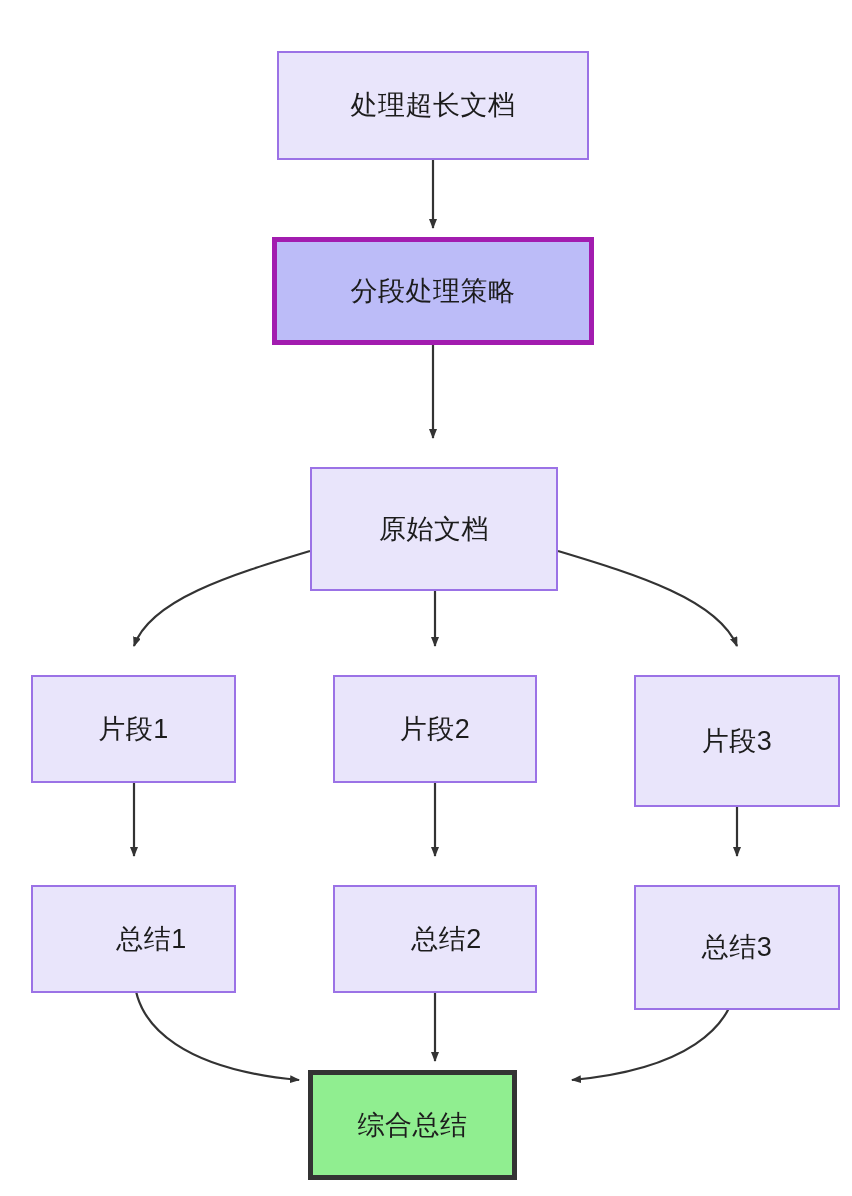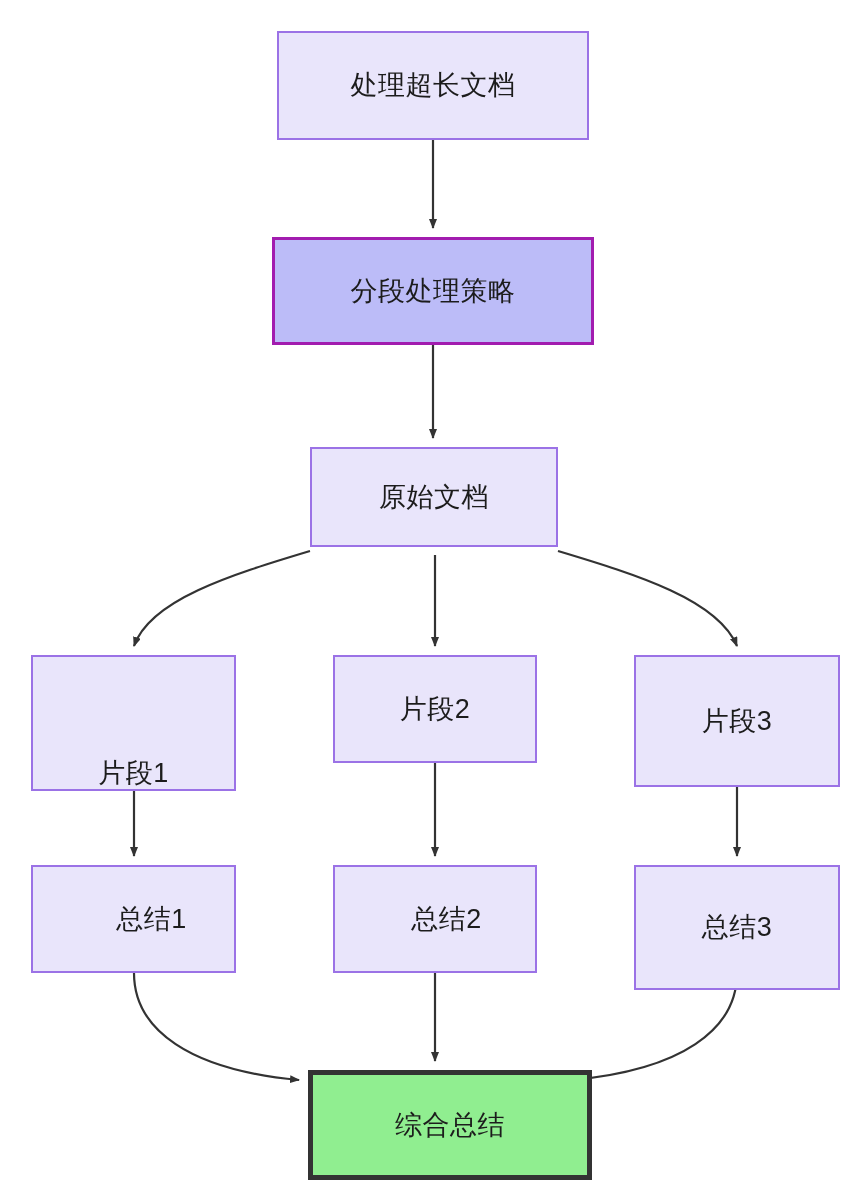--- a/index.html
+++ b/index.html
@@ -34,43 +34,44 @@
     text-align: center;
     line-height: 1.2;
     color: #1c1c1c;
     font-size: 27px;
     letter-spacing: 0.5px;
     z-index: 2;
   }
   .node-normal {
     background: #e9e5fb;
     border: 2px solid #9b72e6;
+    margin-top: 20px;
   }
   .node-highlight {
     background: #bcbcf8;
-    border: 3px solid #a21caf;
+    border: 5px solid #a21caf;
   }
   .node-final {
     background: #90ee90;
     border: 5px solid #333333;
   }
   
   #node-process-long-doc { left: 277px; top: 31px;  width: 312px; height: 109px; }
   #node-chunk-strategy   { left: 272px; top: 237px; width: 322px; height: 108px; }
-  #node-original-doc     { left: 310px; top: 447px; width: 248px; height: 100px; }
+  #node-original-doc     { left: 310px; top: 447px; width: 248px; height: 124px; }
 
-  #node-fragment-1 { left: 31px;  top: 655px; width: 205px; height: 136px; align-items: flex-end; }
+  #node-fragment-1 { left: 31px;  top: 655px; width: 205px; height: 108px; }
   #node-fragment-2 { left: 333px; top: 655px; width: 204px; height: 108px; }
   #node-fragment-3 { left: 634px; top: 655px; width: 206px; height: 132px; }
 
   #node-summary-1 { left: 31px;  top: 865px; width: 205px; height: 108px; padding-left: 36px; }
   #node-summary-2 { left: 333px; top: 865px; width: 204px; height: 108px; padding-left: 23px; }
   #node-summary-3 { left: 634px; top: 865px; width: 206px; height: 125px; text-align: right; }
 
-  #node-final-summary { left: 308px; top: 1070px; width: 284px; height: 110px; }
+  #node-final-summary { left: 308px; top: 1070px; width: 209px; height: 110px; }
 </style>
 </head>
 <body>
 
 <div id="canvas">
 
   <svg id="edge-layer" viewBox="0 0 852 1196" width="852" height="1196" xmlns="http://www.w3.org/2000/svg">
     <defs>
       <marker id="arrowhead" markerWidth="10" markerHeight="8" refX="9" refY="4" orient="auto" markerUnits="userSpaceOnUse">
         <path d="M 0 0 L 10 4 L 0 8 z" fill="#333333"></path>

